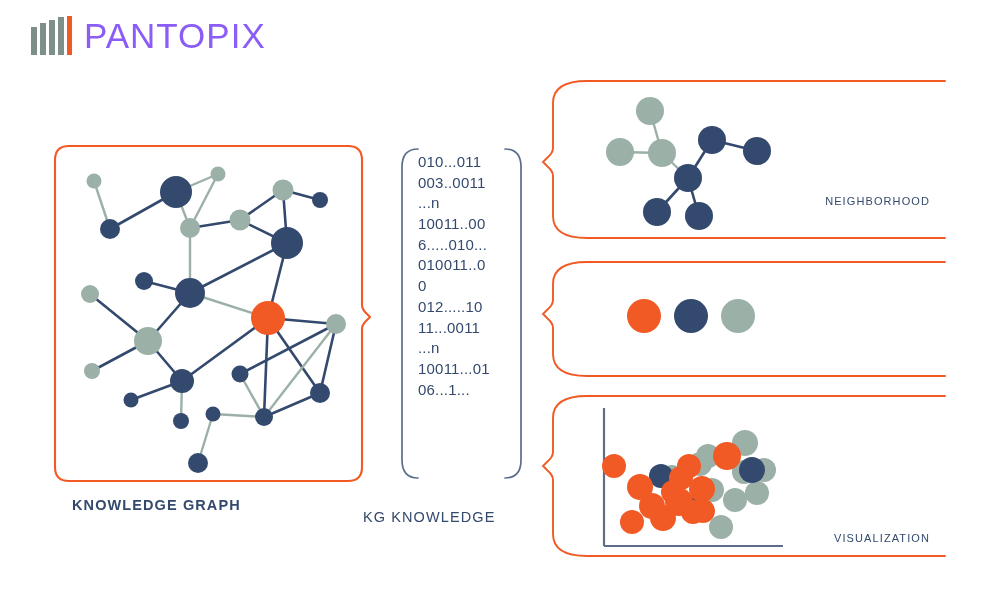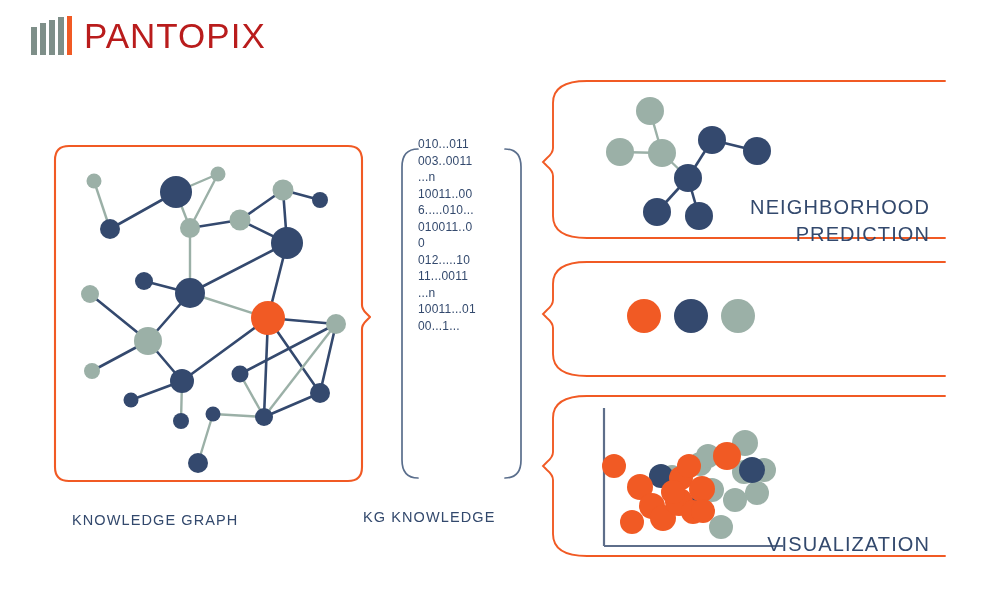--- a/index.html
+++ b/index.html
@@ -26,55 +26,55 @@
     top: 14px;
     display: flex;
     align-items: center;
     gap: 0px;
   }
   .logo-mark { display:block; }
   .logo-text {
     font-family: "Liberation Sans", sans-serif;
     font-size: 35px;
     letter-spacing: 1.0px;
-    color: #b91c1c;
+    color: #8b5cf6;
     font-weight: 400;
     line-height: 1;
     margin-left: 4px;
   }
   .caption {
     position: absolute;
     font-family: "Liberation Sans", sans-serif;
     font-size: 14.5px;
     letter-spacing: 1.1px;
     color: #33496d;
     white-space: nowrap;
   }
-  #cap-kg { left: 72px; top: 512px; }
+  #cap-kg { left: 72px; top: 497px; font-weight: bold; }
   #cap-emb { left: 363px; top: 509px; }
   .side-label {
     position: absolute;
     font-family: "Liberation Sans", sans-serif;
-    font-size: 20px;
+    font-size: 11px;
     letter-spacing: 1.1px;
     color: #33496d;
     white-space: nowrap;
-    text-align: right;
+    text-align: left;
     line-height: 1.35;
   }
   #lbl-neighborhood { right: 70px; top: 194px; }
   #lbl-classification { right: 70px; top: 343px; }
   #lbl-visualization { right: 70px; top: 531px; margin-left: 21px; }
   .emb-text {
     position: absolute;
     left: 418px;
-    top: 136px;
+    top: 152px;
     width: 92px;
     font-family: "Liberation Sans", sans-serif;
-    font-size: 12px;
+    font-size: 15px;
     line-height: 1.38;
     color: #33496d;
     letter-spacing: 0.2px;
   }
   .emb-line { display: block; white-space: nowrap; }
 </style>
 </head>
 <body>
 
 <div id="stage">
@@ -288,25 +288,24 @@
       <span class="emb-line">003..0011</span>
       <span class="emb-line">...n</span>
       <span class="emb-line">10011..00</span>
       <span class="emb-line">6.....010...</span>
       <span class="emb-line">010011..0</span>
       <span class="emb-line">0</span>
       <span class="emb-line">012.....10</span>
       <span class="emb-line">11...0011</span>
       <span class="emb-line">...n</span>
       <span class="emb-line">10011...01</span>
-      <span class="emb-line">00...1...</span>
+      <span class="emb-line">06...1...</span>
     </div>
 
   <div class="caption" id="cap-kg">KNOWLEDGE GRAPH</div>
   <div class="caption" id="cap-emb">KG KNOWLEDGE</div>
 
   <div class="side-label" id="lbl-neighborhood">
     <div>NEIGHBORHOOD</div>
-    <div>PREDICTION</div>
   </div>
   <div class="side-label" id="lbl-visualization">VISUALIZATION</div>
 
 </div>
 
 </body></html>

